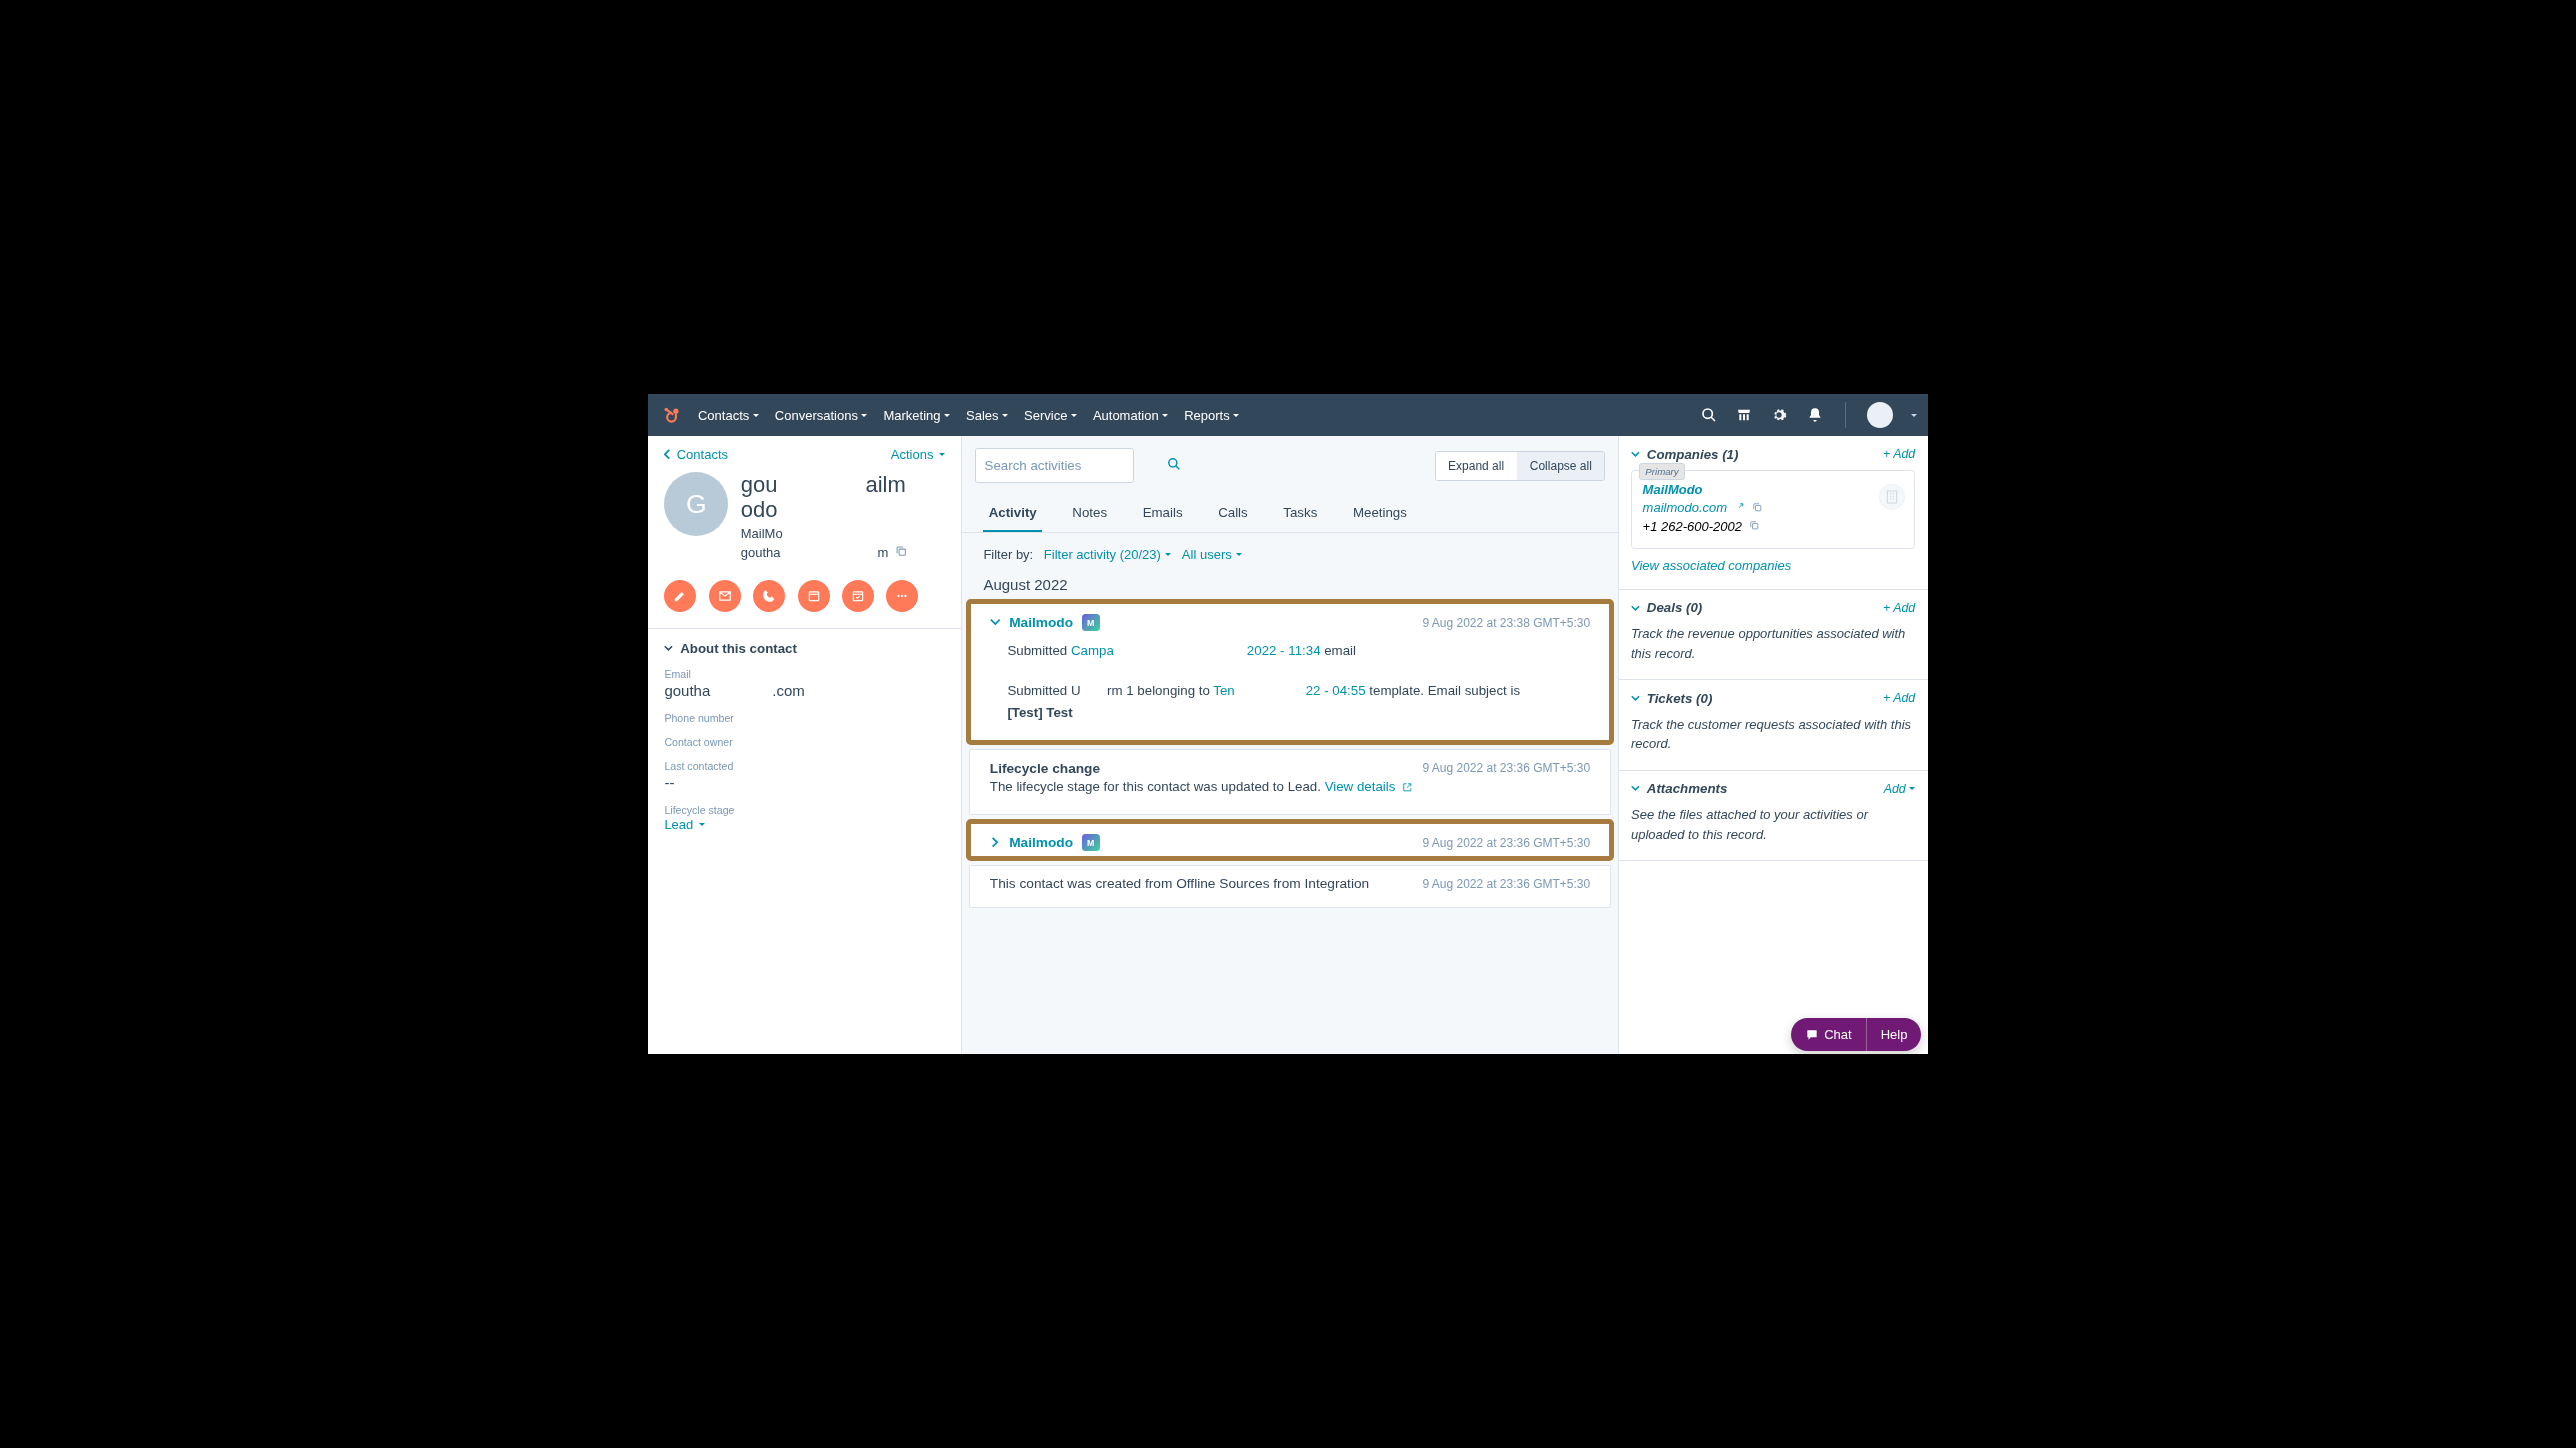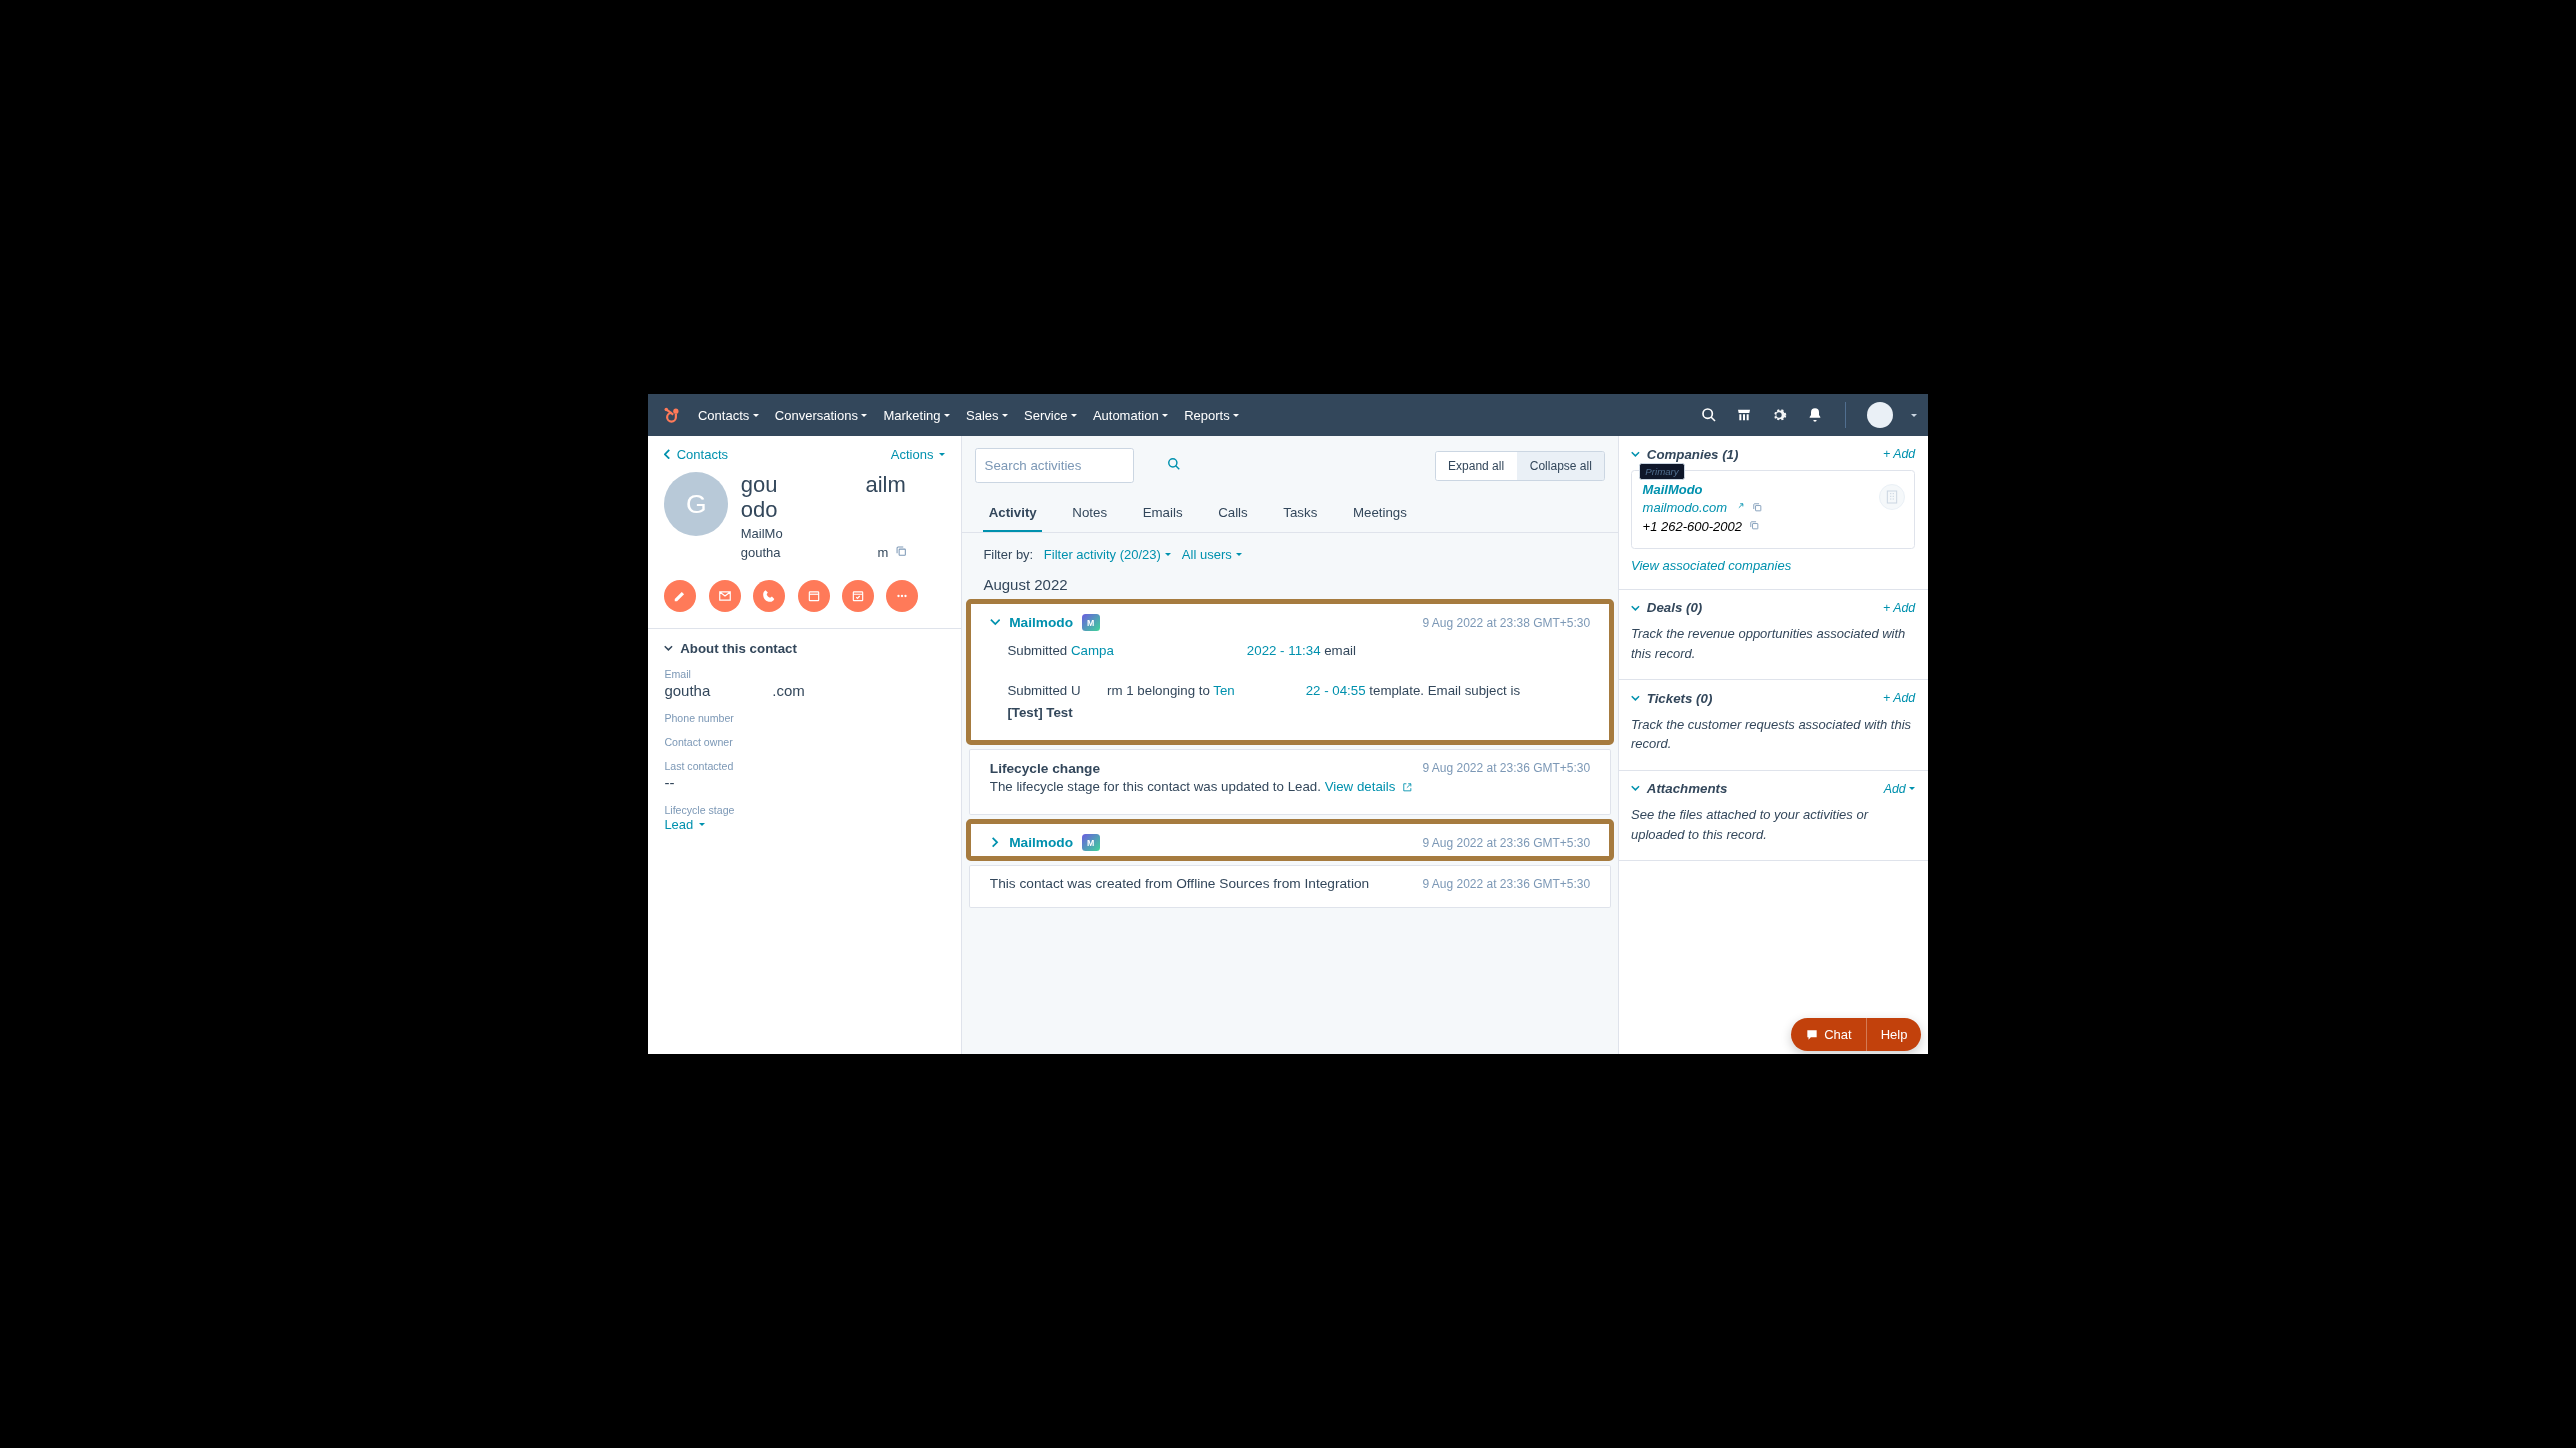--- a/index.html
+++ b/index.html
@@ -80,32 +80,32 @@
 .view-details { color: #0091ae; display: inline-flex; align-items: center; gap: 7px; }
 
 
 .right { width: 310px; border-left: 0.9px solid #dfe3eb; overflow-y: auto; background: #fff; font-style: italic; }
 .rsect { border-bottom: 0.9px solid #dfe3eb; padding: 10.6px 12.4px 16px; }
 .rhead { display: flex; align-items: center; justify-content: space-between; margin-bottom: 8.8px; }
 .rhead-left { display: flex; align-items: center; gap: 7px; }
 .rtitle { font-size: 13.3px; font-weight: 600; color: #33475b; }
 .radd { color: #0091ae; font-size: 12.4px; font-weight: 500; cursor: pointer; display: flex; align-items: center; gap: 3.5px; }
 .company-card { border: 0.9px solid #dfe3eb; border-radius: 3.5px; position: relative; padding: 10.6px; }
-.primary-badge { position: absolute; top: -8px; left: 7px; background: #0f172a; border: 0.9px solid #cbd6e2; border-radius: 2.7px; font-size: 9.7px; padding: 1.8px 5.3px; color: #516f90; }
+.primary-badge { position: absolute; top: -8px; left: 7px; background: #e5e5e5; border: 0.9px solid #cbd6e2; border-radius: 2.7px; font-size: 9.7px; padding: 1.8px 5.3px; color: #516f90; }
 .company-row { display: flex; align-items: center; gap: 7px; font-size: 13px; margin-bottom: 3.5px; }
 .company-name { color: #0091ae; font-weight: 600; }
 .company-link { color: #0091ae; }
 .sm-icon { color: #7c98b6; cursor: pointer; }
 .company-logo { position: absolute; right: 8.8px; top: 12.4px; width: 26.5px; height: 26.5px; border-radius: 50%; background: #f5f8fa; border: 0.9px solid #eaf0f6; display: flex; align-items: center; justify-content: center; color: #cbd6e2; }
 .rlink { color: #0091ae; font-size: 13px; margin-top: 8.8px; display: inline-block; cursor: pointer; }
 .rdesc { font-size: 13px; color: #33475b; line-height: 1.5; }
 .ext-icon { width: 10.6px; height: 10.6px; }
 
 
-.chat-widget { position: absolute; bottom: 35px; right: 10.6px; display: flex; background: #c2410c; border-radius: 21px; overflow: hidden; box-shadow: 0 3.5px 10.6px rgba(0,0,0,0.2); }
+.chat-widget { position: absolute; bottom: 35px; right: 10.6px; display: flex; background: #701a75; border-radius: 21px; overflow: hidden; box-shadow: 0 3.5px 10.6px rgba(0,0,0,0.2); }
 .chat-seg { padding: 8.8px 14px; color: #fff; font-size: 13px; display: flex; align-items: center; gap: 5.3px; cursor: pointer; }
 .chat-seg + .chat-seg { border-left: 0.9px solid rgba(255,255,255,0.3); }
 </style>
 </head>
 <body>
 
 <div class="frame">
 <div class="app">
 
 <div class="topnav">

